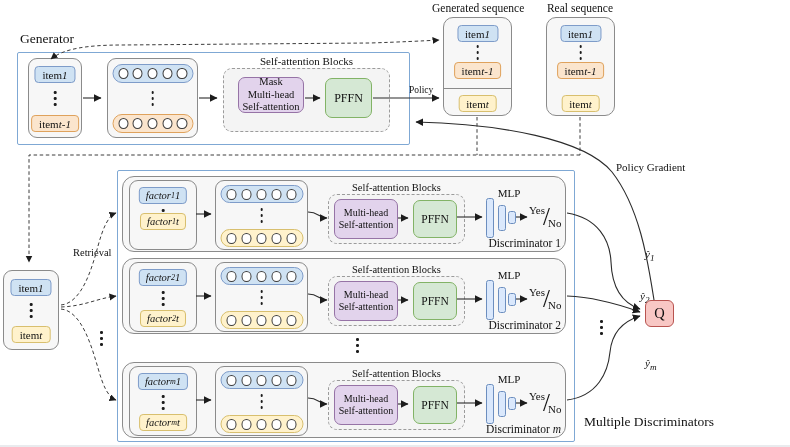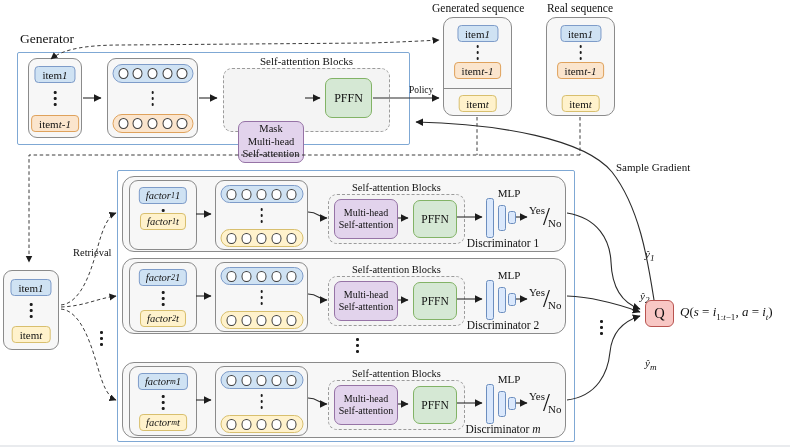--- a/index.html
+++ b/index.html
@@ -39,21 +39,21 @@
   .drow .pffn{left:290px;top:23px;width:44px;height:38px;font-size:11.5px;}
   .drow .mlpl{left:368px;top:10px;width:36px;text-align:center;font-size:11px;position:absolute;}
   .drow .b1{left:363px;top:21px;height:40px;}
   .drow .b2{left:375px;top:28px;height:26px;}
   .drow .b3{left:385px;top:34px;height:13px;}
   .yn{position:absolute;display:flex;align-items:center;height:28px;}
   .yn .y{font-size:11px;position:relative;top:-7px;}
   .yn .s{font-size:25px;font-weight:400;margin:0 -2px;}
   .yn .n{font-size:11px;position:relative;top:6px;}
   .drow .yn{left:406px;top:26px;}
-  .drow .dname{position:absolute;left:322px;top:60px;width:116px;text-align:center;font-size:11.5px;}
+  .drow .dname{position:absolute;left:322px;top:60px;width:116px;text-align:right;font-size:11.5px;}
   .fchip{position:absolute;left:50%;transform:translateX(-50%);height:17px;padding:0 6px;border:1px solid;border-radius:4px;
          display:inline-flex;align-items:center;justify-content:center;font-size:10.5px;font-style:italic;white-space:nowrap;box-sizing:border-box;}
   .fchip.blue{background:#cfe2f3;border-color:#7e9cc9;}
   .fchip.yellow{background:#fff2cc;border-color:#d8bf6e;}
   .qnode{position:absolute;left:645px;top:300px;width:27px;height:25px;background:#f8c7c4;border:1.3px solid #b85450;
          border-radius:6px;display:flex;align-items:center;justify-content:center;font-size:14.5px;}
   .divider{position:absolute;left:0;right:0;border-top:1.1px solid #8b8b8b;}
   svg#wires{position:absolute;left:0;top:0;z-index:6;pointer-events:none;}
   .ylab{font-style:italic;font-size:11px;margin-left:46px;}
   .eq{font-size:13px;}
@@ -147,21 +147,21 @@
       <i class="circle"></i>
         <i class="circle"></i>
         <i class="circle"></i>
         <i class="circle"></i>
         <i class="circle"></i>
     </span>
   </div>
 
   <div class="lbl" style="left:223px;top:55px;width:167px;text-align:center;font-size:11px;">Self-attention Blocks</div>
   <div class="dashbox" style="left:223px;top:68px;width:167px;height:64px;"></div>
-  <div class="attn" style="left:238px;top:77px;width:66px;height:42px;font-size:10.5px;line-height:12.5px;margin-top:44px;">Mask<br>Multi-head<br>Self-attention</div>
+  <div class="attn" style="left:238px;top:77px;width:66px;height:36px;font-size:10.5px;line-height:12.5px;">Mask<br>Multi-head<br>Self-attention</div>
   <div class="pffn" style="left:325px;top:78px;width:47px;height:40px;font-size:12px;">PFFN</div>
 
   <div class="lbl" style="left:409px;top:85px;font-size:9.5px;">Policy</div>
 
   <div class="lbl" style="left:432px;top:2px;width:90px;text-align:center;font-size:11.5px;">Generated sequence</div>
   <div class="round" style="left:443px;top:17px;width:69px;height:99px;">
     <span class="chip blue" style="top:7px;">item <i>1</i></span>
     <span class="vdots" style="top:27px;">
         <i></i>
         <i></i>
@@ -347,24 +347,24 @@
       <i></i>
       <i></i>
       <i></i>
     </span>
   <span class="vdots free" style="left:600px;top:320px;">
       <i></i>
       <i></i>
       <i></i>
     </span>
 
+  <div class="lbl" style="left:584px;top:414px;font-size:13.5px;">Multiple Discriminators</div>
 
   <div class="lbl ylab" style="left:599px;top:248px;"><i>ŷ</i><sub>1</sub></div>
   <div class="lbl ylab" style="left:594px;top:290px;"><i>ŷ</i><sub>2</sub></div>
   <div class="lbl ylab" style="left:599px;top:357px;"><i>ŷ</i><sub><i>m</i></sub></div>
 
-  <div class="lbl" style="left:616px;top:161px;font-size:11px;">Sample Gradient</div>
+  <div class="lbl" style="left:616px;top:161px;font-size:11px;">Policy Gradient</div>
 
   <div class="qnode">Q</div>
-  <div class="lbl eq" style="left:680px;top:304px;"><i>Q</i>(<i>s</i> = <i>i</i><sub>1:<i>t</i>−1</sub>, <i>a</i> = <i>i</i><sub><i>t</i></sub>)</div>
 
   <div id="bottomedge"></div>
 </div>
 
 </body></html>

